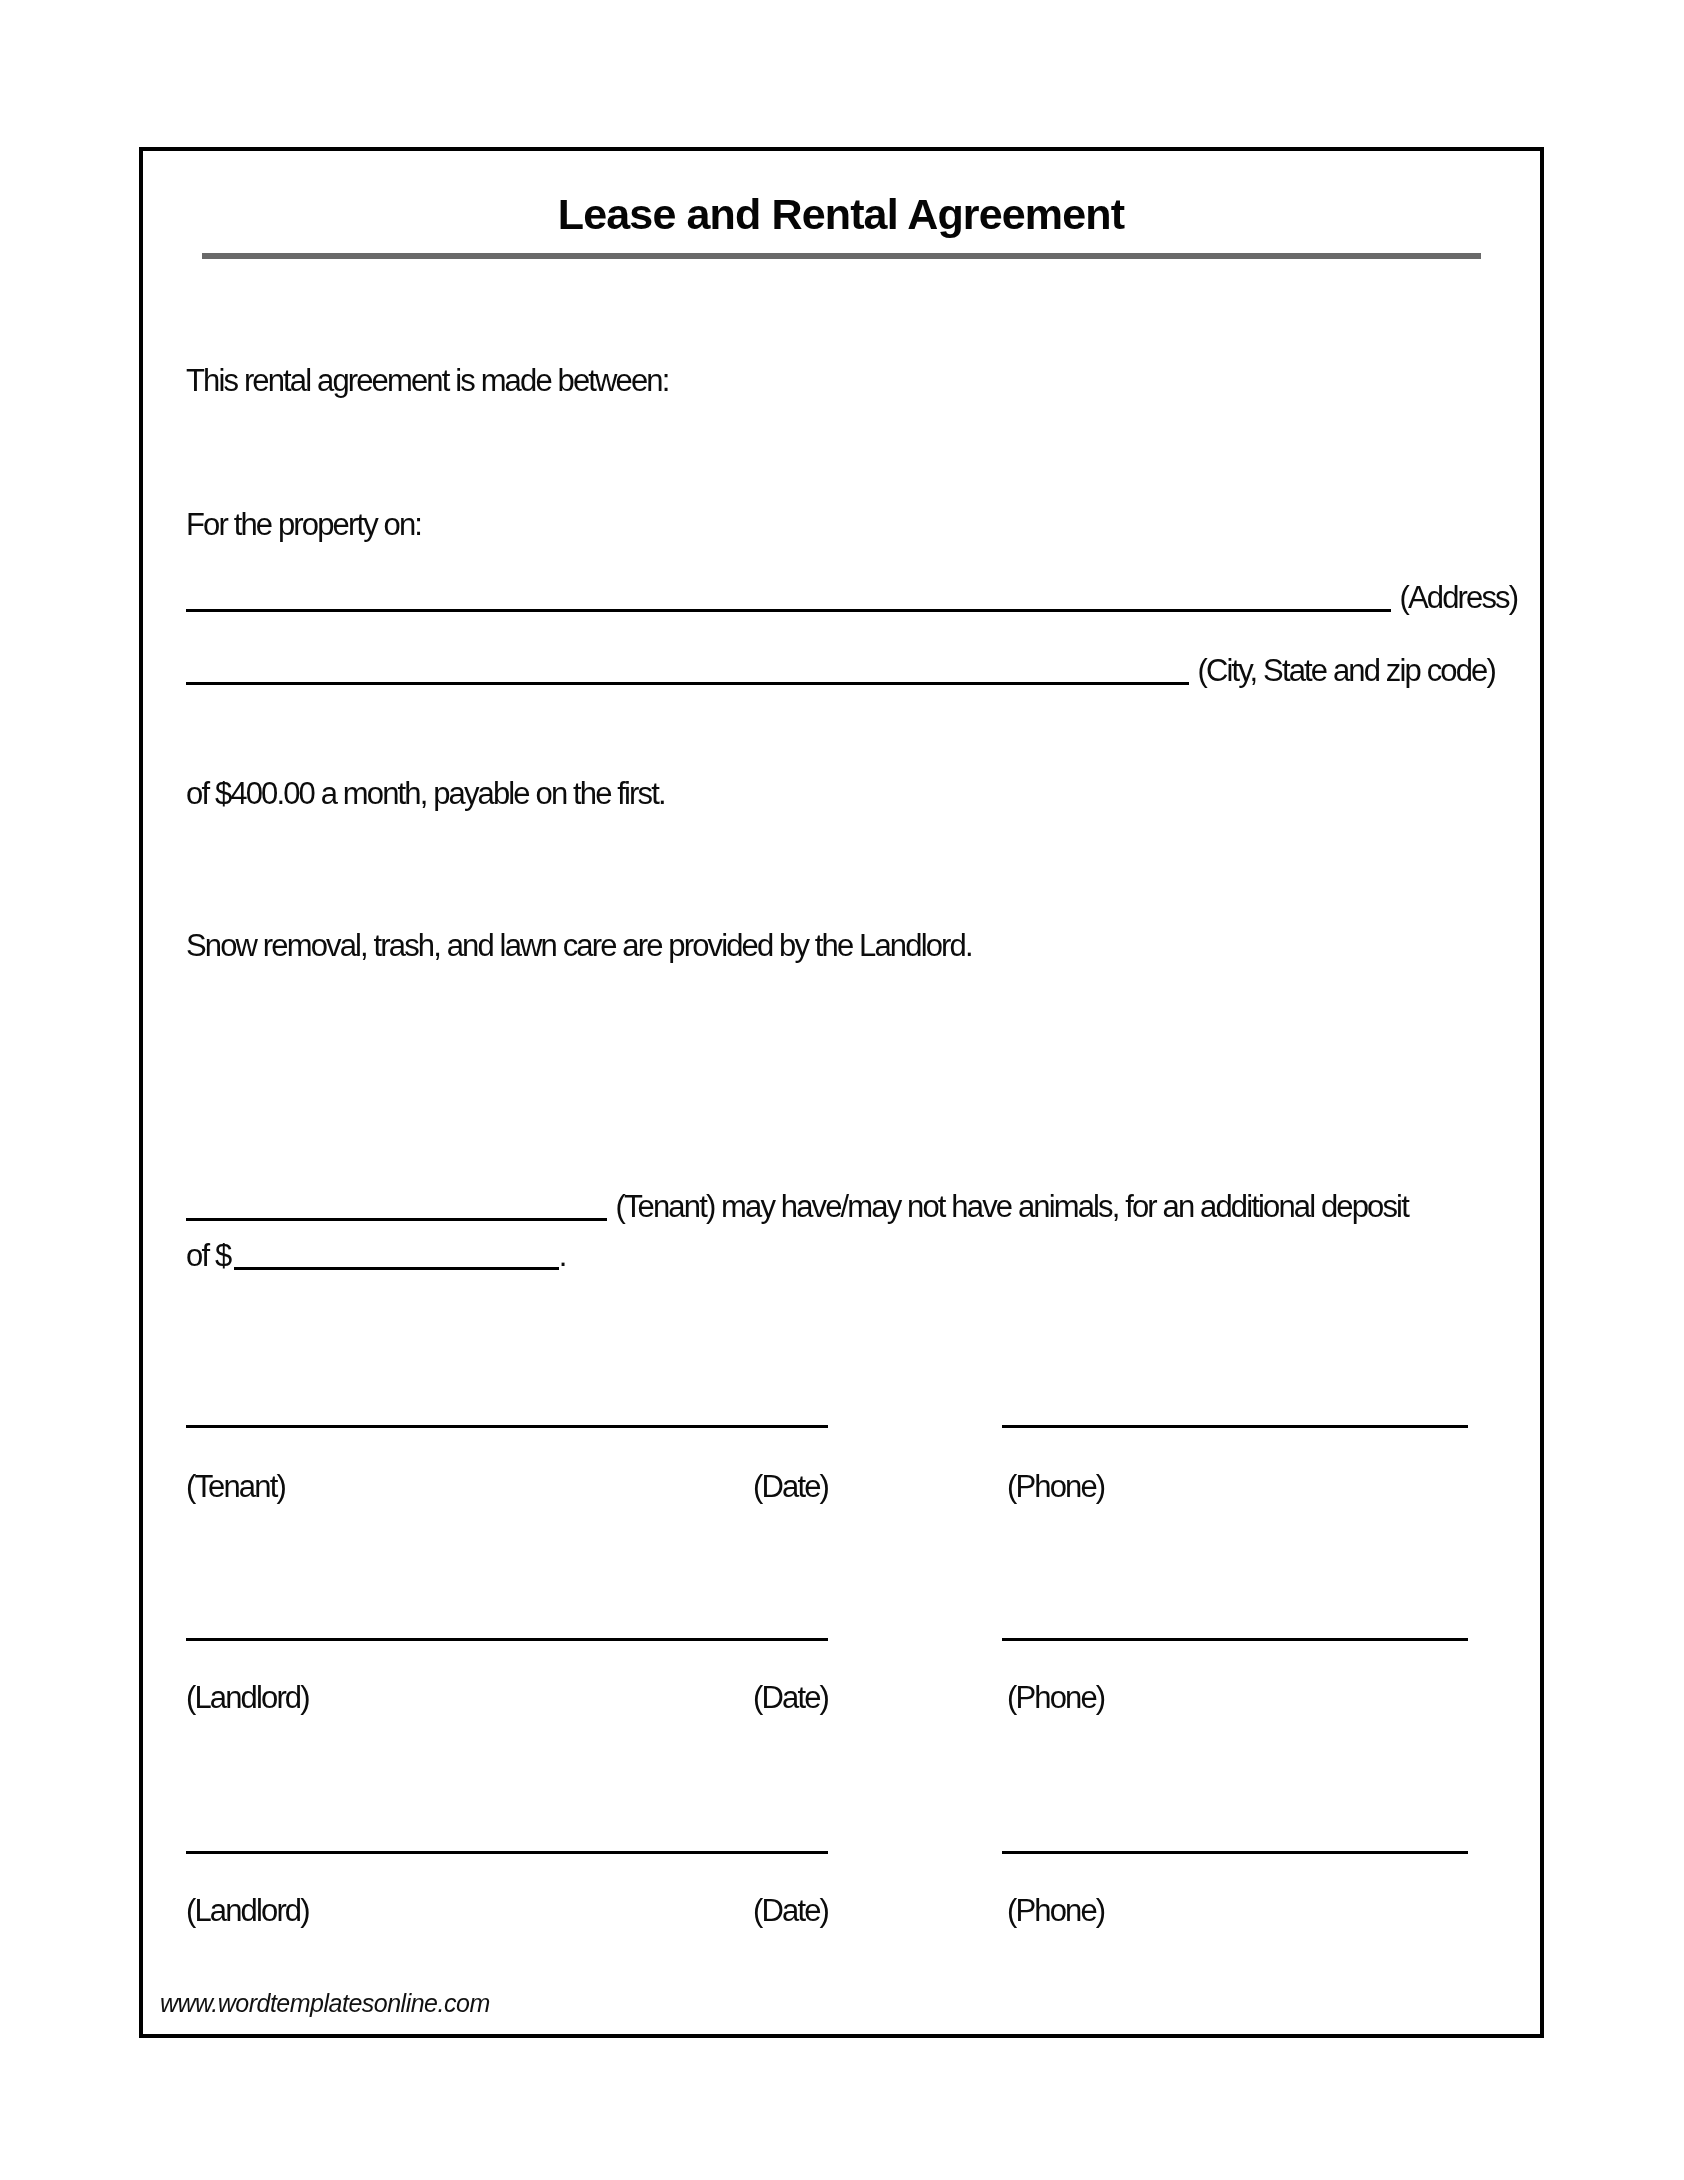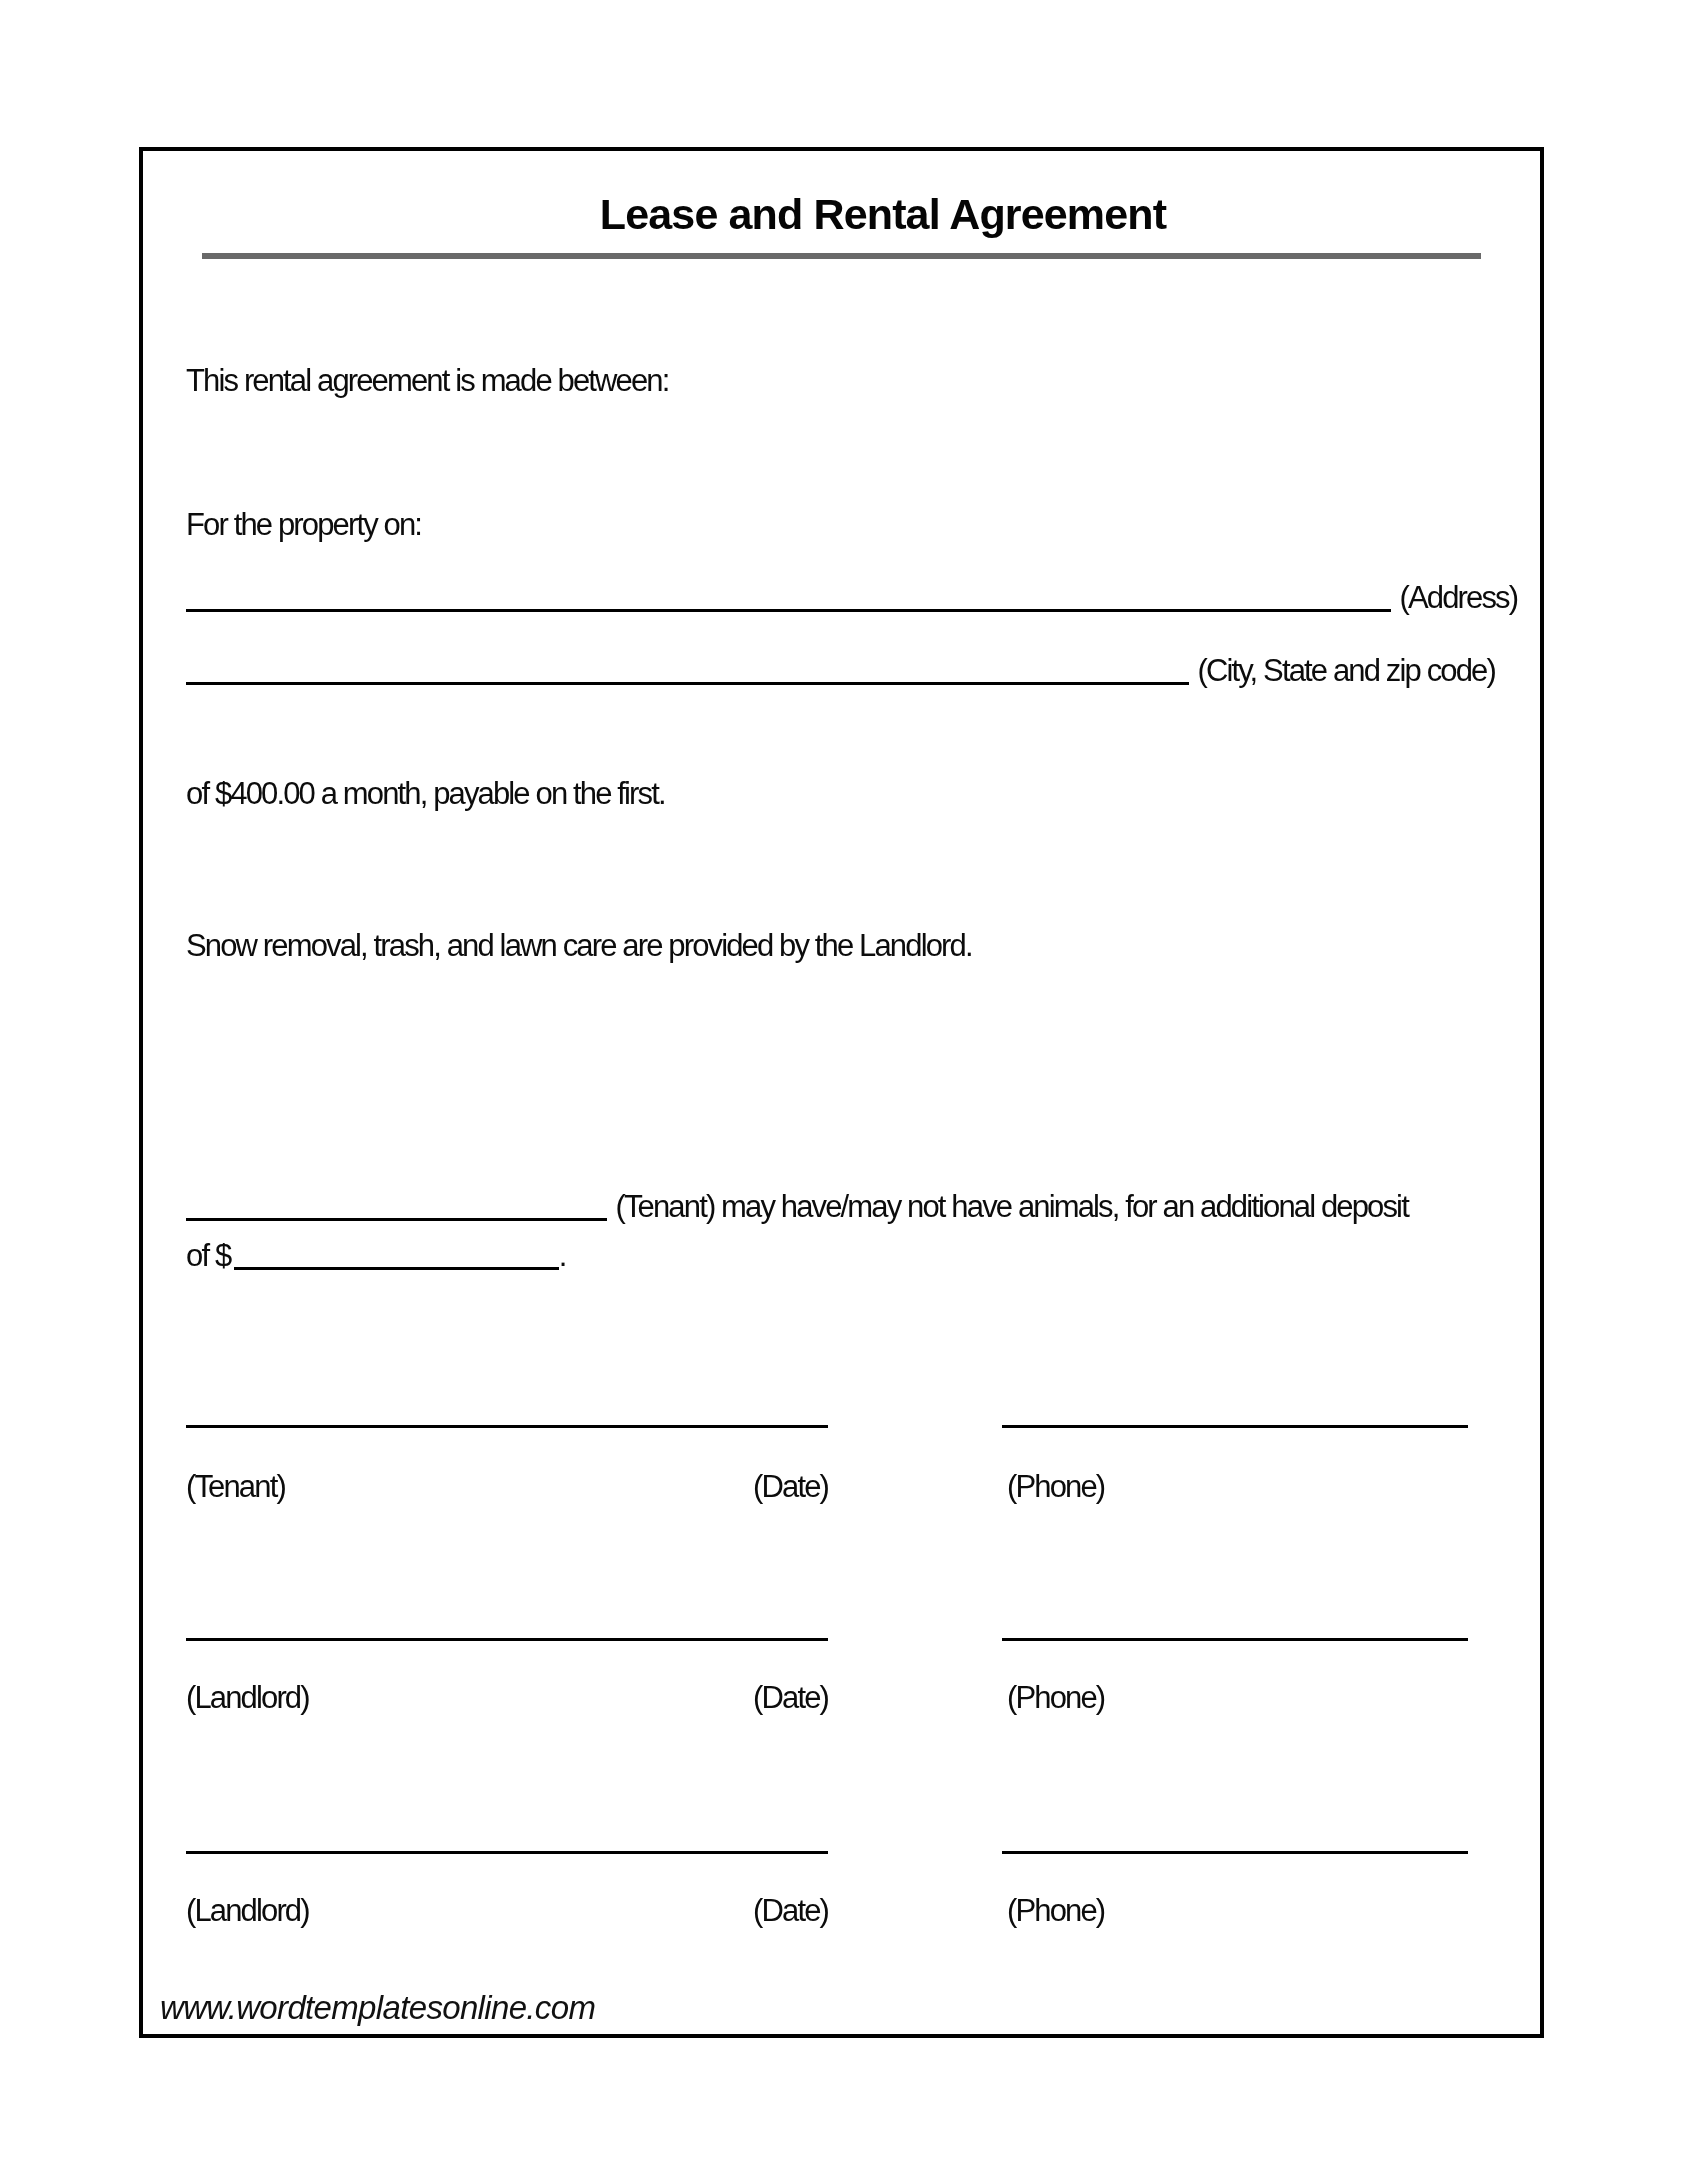--- a/index.html
+++ b/index.html
@@ -9,21 +9,21 @@
     color:#0c0c0c;
     -webkit-font-smoothing:antialiased;
   }
   .page{
     position:absolute;left:139px;top:147px;width:1405px;height:1891px;
     border:4.3px solid #000;box-sizing:border-box;background:#fff;
   }
   .abs{position:absolute;}
   .doc-title{
     left:0;top:39px;width:1396px;text-align:center;
-    font-size:43px;font-weight:700;letter-spacing:-0.02em;line-height:49px;color:#050505;margin-left:42px;
+    font-size:43px;font-weight:700;letter-spacing:-0.02em;line-height:49px;color:#050505;
   }
   .title-rule{
     left:59px;top:102px;width:1279px;height:6px;background:#696969;
   }
   .body-text{
     font-size:31px;letter-spacing:-0.06em;line-height:49px;white-space:nowrap;
   }
   .blank{
     display:inline-block;border-bottom:3.4px solid #000;height:25.6px;
     vertical-align:-4.3px;
@@ -55,21 +55,21 @@
   .sig-lines{left:43px;width:1325px;height:3.4px;}
   .sig-lines .line{position:absolute;top:0;height:0;border-top:3.4px solid #000;}
   .sig-lines .line-left{left:0;width:642px;}
   .sig-lines .line-right{left:816px;width:466px;}
   .r1{top:1274px;} .r2{top:1487px;} .r3{top:1700px;}
   .sig-labels{left:43px;width:1325px;font-size:31px;letter-spacing:-0.06em;line-height:49px;}
   .sig-labels .pair{position:absolute;left:0;width:642px;display:flex;justify-content:space-between;}
   .sig-labels .phone{position:absolute;left:821px;}
   .l1{top:1311px;} .l2{top:1522px;} .l3{top:1735px;}
   .footer{
-    left:17px;top:1838px;font-size:33px;font-style:italic;letter-spacing:-0.02em;color:#111;
+    left:17px;top:1838px;font-size:25px;font-style:italic;letter-spacing:-0.02em;color:#111;
   }
 </style>
 </head>
 <body>
 
 <div class="page">
 
   <div class="abs doc-title">Lease and Rental Agreement</div>
   <div class="abs title-rule"></div>
 

